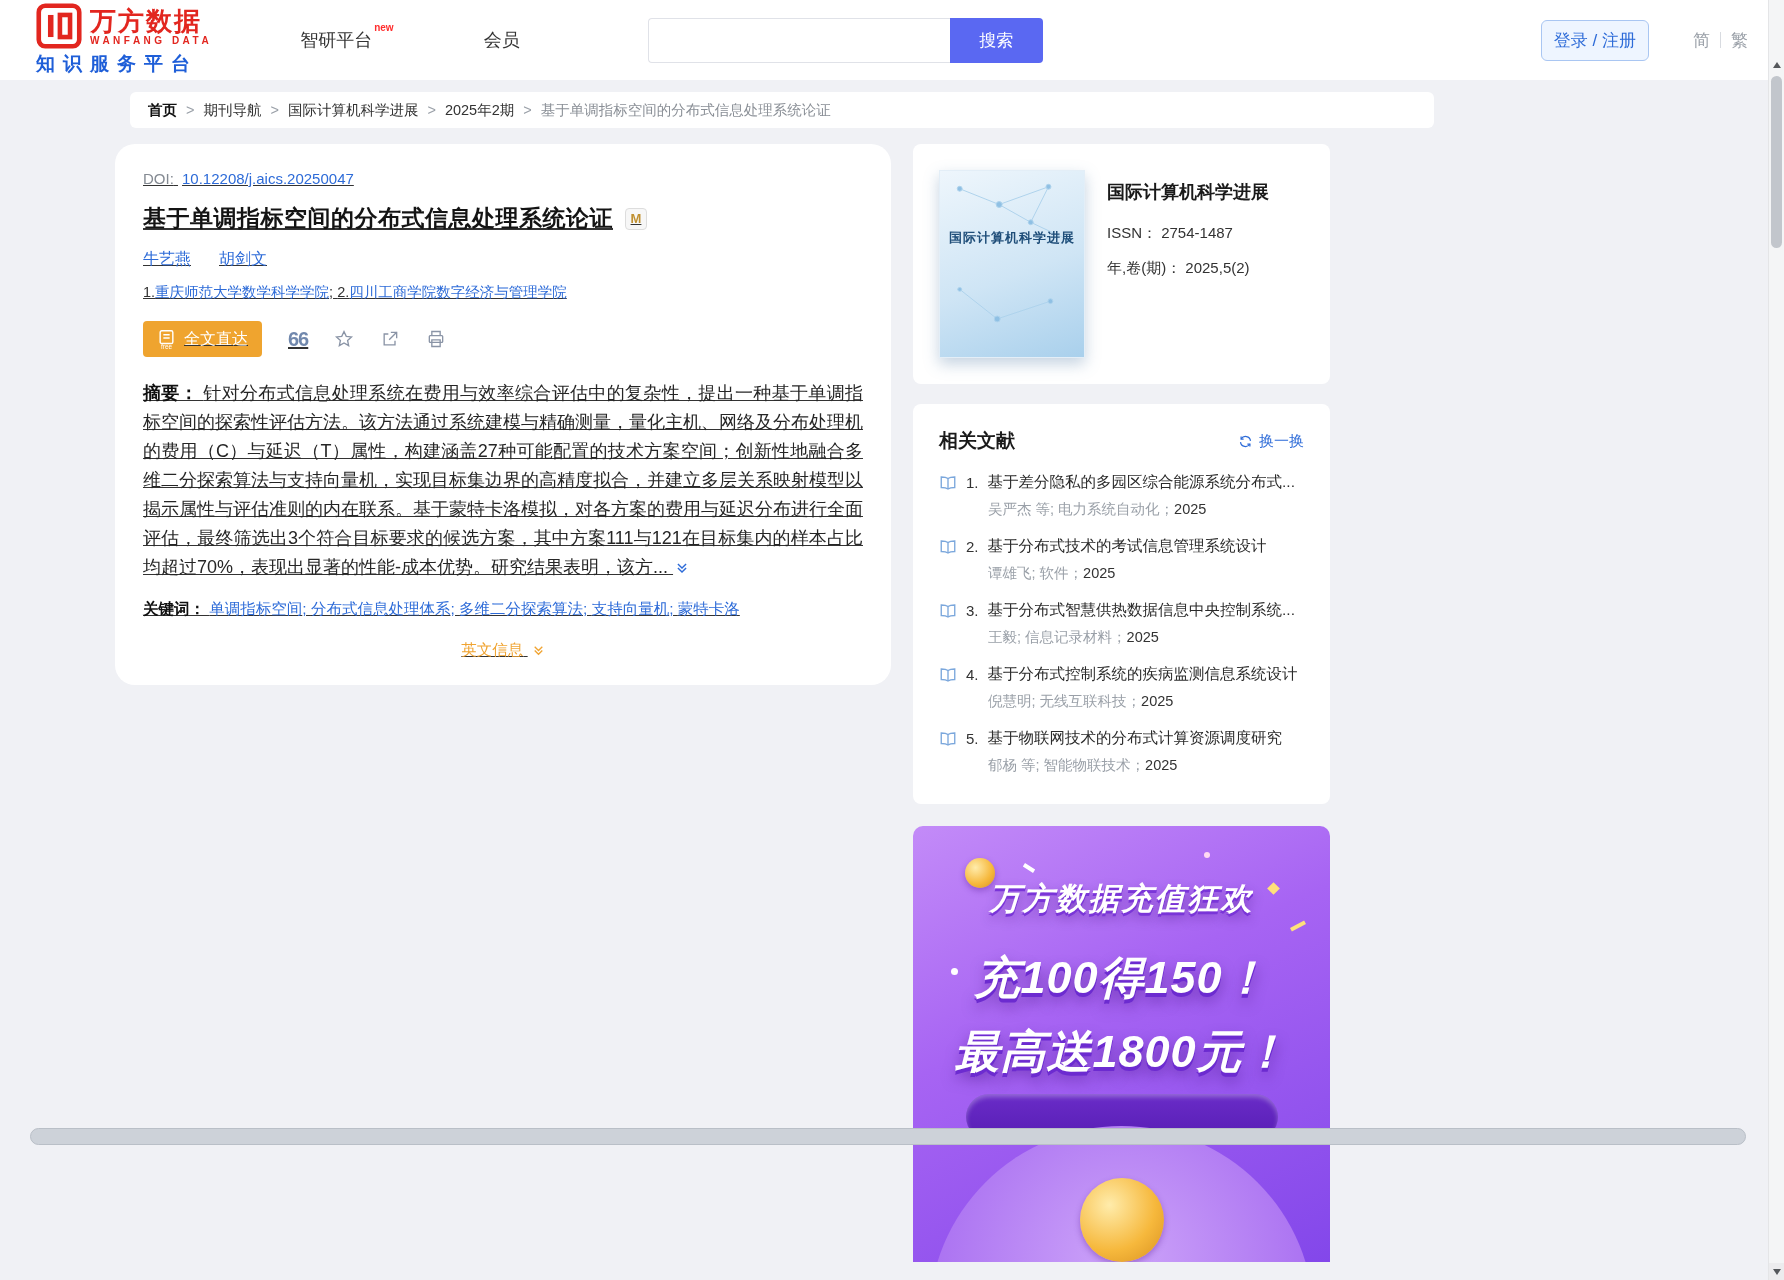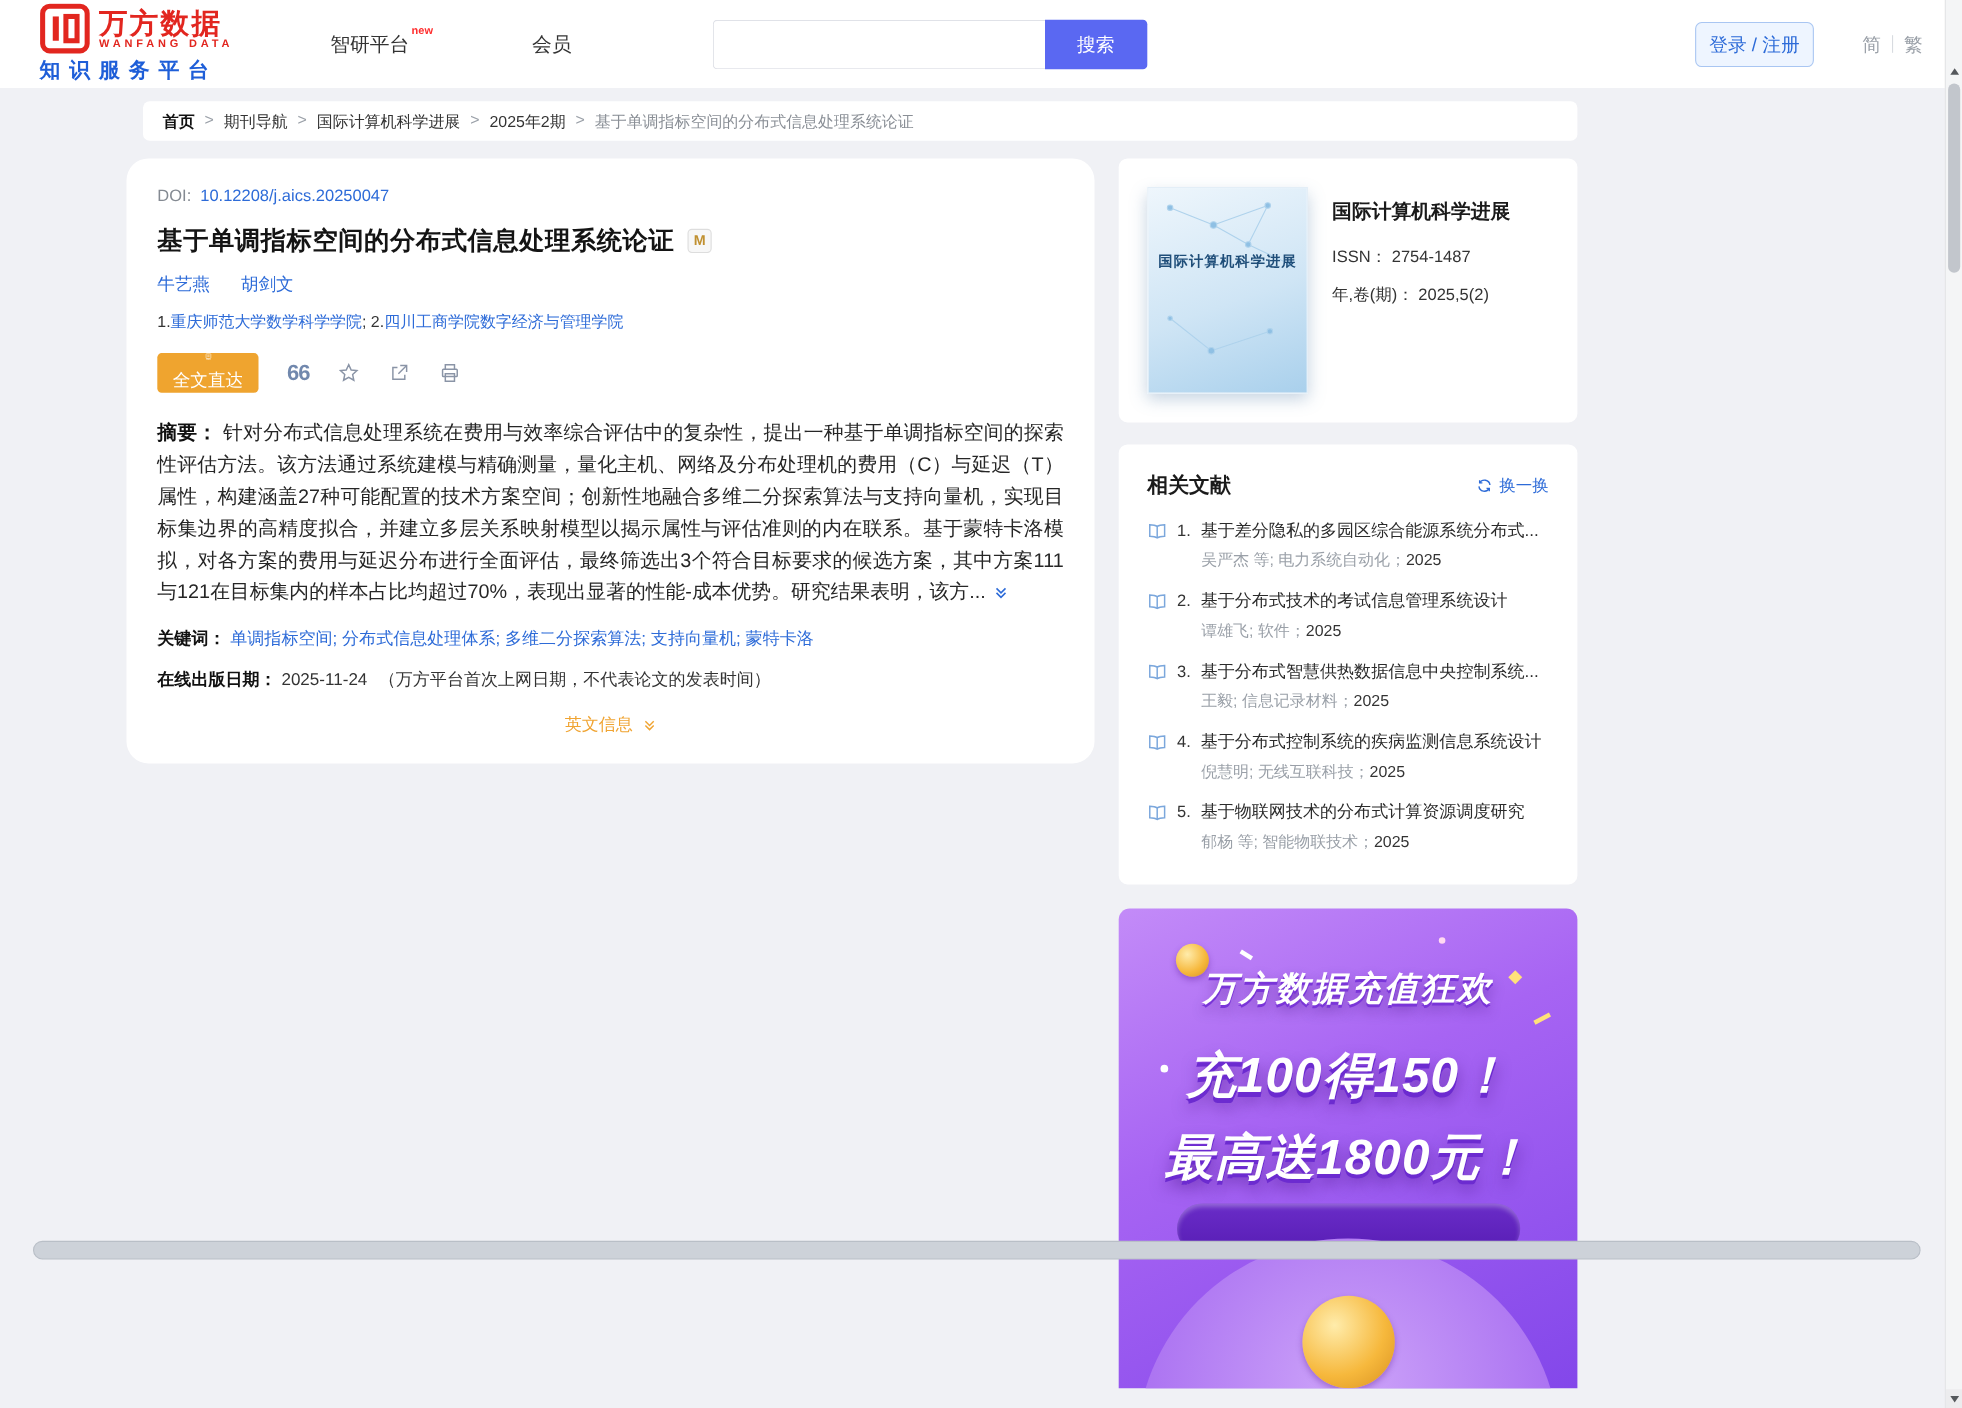--- a/index.html
+++ b/index.html
@@ -52,37 +52,37 @@
   .crumb { color: #333; cursor: pointer; }
   .crumb.home { font-weight: 700; color: #111; }
   .crumb.current { color: #8a8f96; cursor: default; }
   .crumb-sep { color: #9aa0a8; margin: 0 9px; }
   .crumb-sep::before { content: ">"; }
 
   
   .content { display: flex; gap: 22px; margin-left: 115px; width: 1319px; align-items: flex-start; }
 
   
-  .article-card { width: 880px; background: #fff; border-radius: 20px; padding: 26px 28px 24px; }
+  .article-card { width: 776px; background: #fff; border-radius: 20px; padding: 26px 28px 24px; text-decoration: underline; }
   .doi-row { font-size: 15px; color: #848a92; }
   .doi-row .link { margin-left: 4px; }
   .title-row { display: flex; align-items: center; gap: 12px; margin-top: 16px; }
   .article-title { font-size: 23px; font-weight: 700; color: #141414; letter-spacing: 0.5px; }
   .m-badge {
     width: 22px; height: 22px; border-radius: 4px; background: #f7f7f7; border: 1px solid #ddd;
     color: #c09030; font-size: 13px; font-weight: 700; display: flex; align-items: center; justify-content: center;
   }
   .authors-row { margin-top: 15px; display: flex; gap: 28px; font-size: 16px; }
   .affil-row { margin-top: 13px; font-size: 14.5px; color: #333; }
   .aff:not(:last-child)::after { content: "; "; color: #333; }
   .aff-num { color: #333; }
   .action-row { margin-top: 19px; display: flex; align-items: center; gap: 26px; }
   .btn-fulltext {
     background: #efa42f; color: #fff; border: none; height: 36px; padding: 0 14px;
-    border-radius: 4px; font-size: 16px; display: flex; align-items: center; gap: 8px; cursor: pointer; flex-direction: column;
+    border-radius: 4px; font-size: 16px; display: flex; align-items: center; gap: 8px; cursor: pointer;
   }
   .icon-btn { background: none; border: none; cursor: pointer; display: flex; align-items: center; }
   .quote-mark { font-size: 20px; font-weight: 800; color: #7188ad; letter-spacing: -1px; }
   .abstract { margin-top: 22px; font-size: 18px; line-height: 29px; color: #262626; text-align: justify; }
   .abstract b, .kw-row b, .pub-row b { color: #111; text-align: center; }
   .expand-chevron { vertical-align: -2px; margin-left: 2px; cursor: pointer; }
   .kw-row { margin-top: 17px; font-size: 15.5px; }
   .kw { color: #2d6bd8; cursor: pointer; }
   .kw:not(:last-child)::after { content: "; "; color: #2d6bd8; }
   .pub-row { margin-top: 17px; font-size: 15.5px; color: #333; }
@@ -292,25 +292,20 @@
 
     <div class="kw-row">
       <b>关键词：</b>
       <span class="kw">单调指标空间</span>
       <span class="kw">分布式信息处理体系</span>
       <span class="kw">多维二分探索算法</span>
       <span class="kw">支持向量机</span>
       <span class="kw">蒙特卡洛</span>
     </div>
 
-    <div class="pub-row">
-      <b>在线出版日期：</b>
-      <span>2025-11-24</span>
-      <span class="pub-note">（万方平台首次上网日期，不代表论文的发表时间）</span>
-    </div>
 
     <div class="en-info">
       <span>英文信息</span>
       <svg width="13" height="13" viewBox="0 0 24 24" fill="none" stroke="#f0a432" stroke-width="2.4">
           <path d="M5 5l7 7 7-7"></path>
           <path d="M5 12l7 7 7-7"></path>
         </svg>
     </div>
   </main>
 

